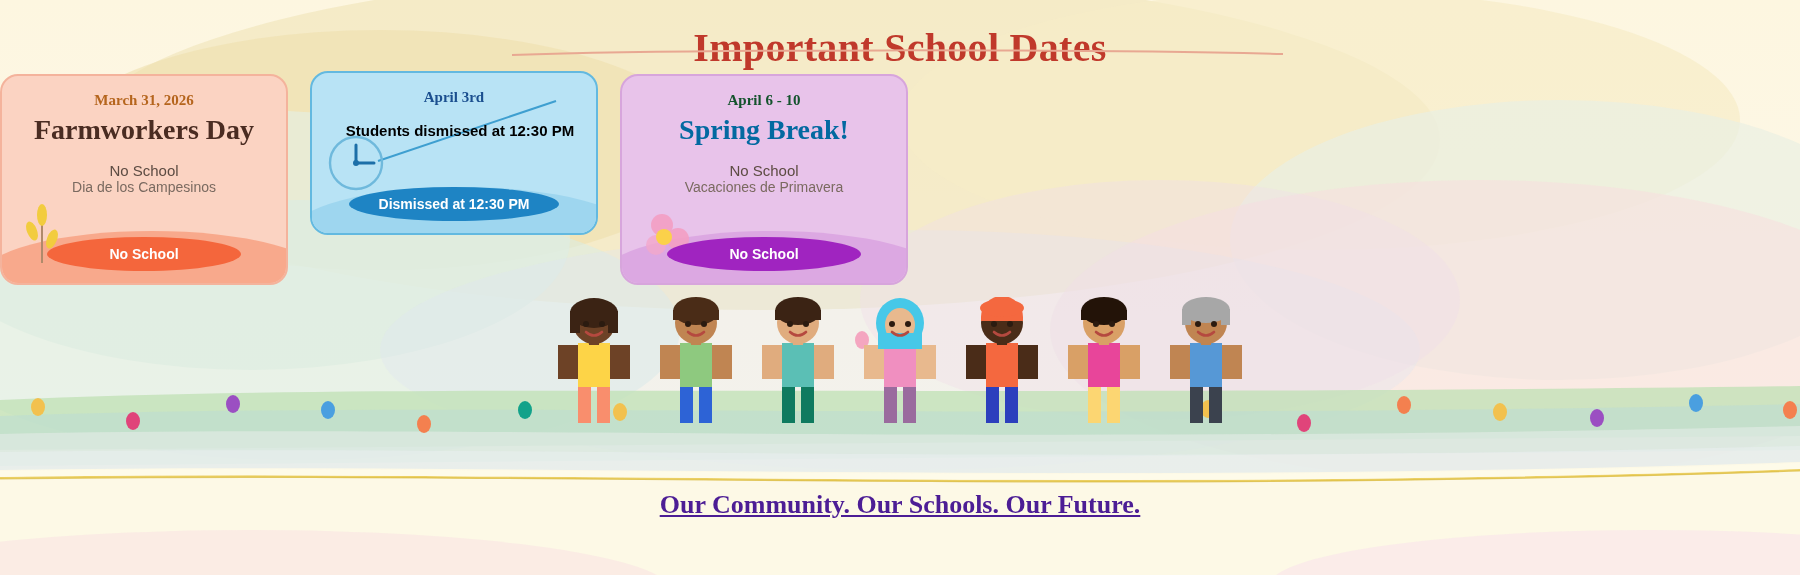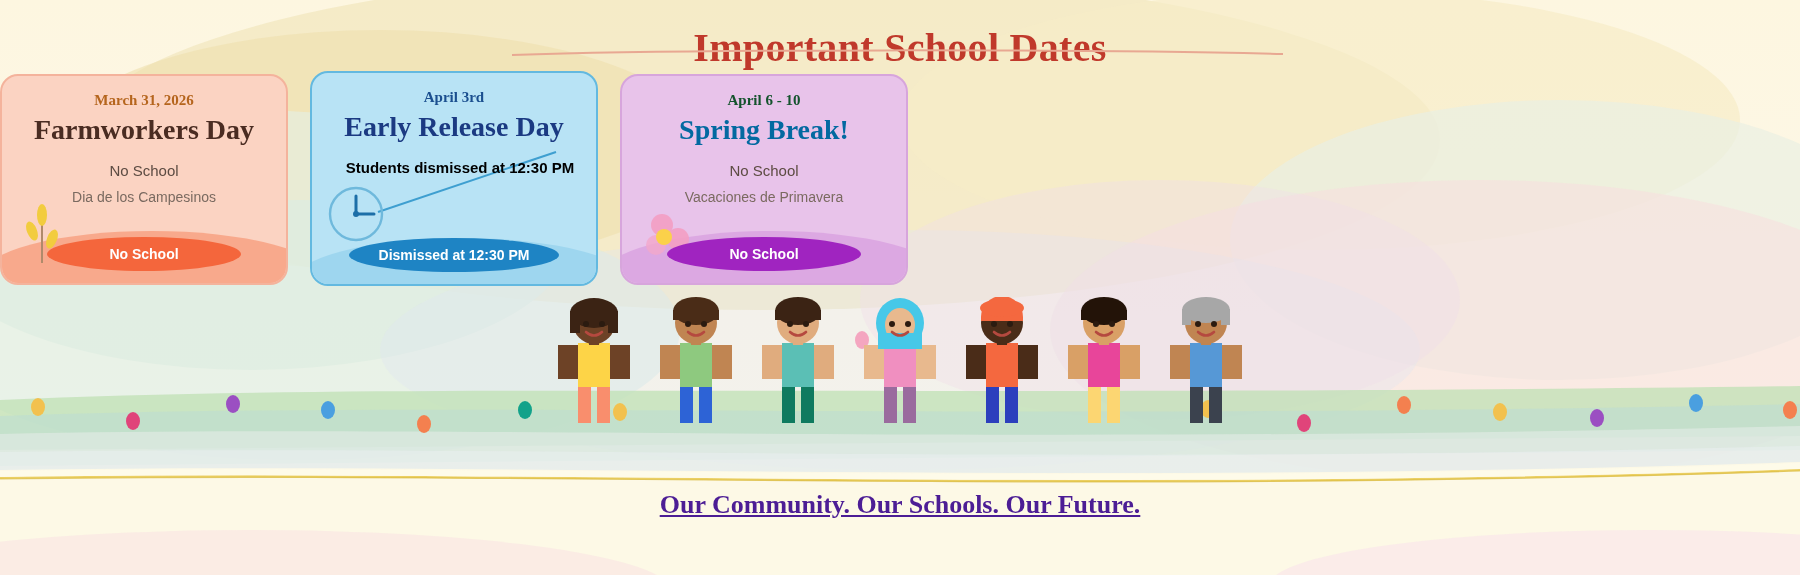--- a/index.html
+++ b/index.html
@@ -22,21 +22,21 @@
   .title-rule{position:absolute;top:48px;left:510px;width:775px;height:10px;z-index:5;}
 
   
   .cards{position:absolute;top:74px;left:0;width:1800px;height:215px;z-index:6;
          display:flex;align-items:flex-start;gap:22px;}
   .card{
     position:relative;width:288px;height:211px;border-radius:18px;overflow:hidden;
     box-sizing:border-box;
   }
   .card.c1{background:#fbd3c2;border:2px solid #f4b39c;}
-  .card.c2{background:#b8e3f5;border:2px solid #63b9e0;width:288px;height:215px;margin-top:-3px;}
+  .card.c2{background:#b8e3f5;border:2px solid #63b9e0;width:288px;height:164px;margin-top:-3px;}
   .card.c3{background:#e8c3ea;border:2px solid #d7a5dc;}
 
   .card-date{
     position:relative;z-index:3;text-align:center;margin-top:16px;
     font-family:"Liberation Serif",serif;font-weight:bold;font-size:15px;
   }
   .c1 .card-date{color:#b5651d;}
   .c2 .card-date{color:#1b4f8f;}
   .c3 .card-date{color:#14532d;}
 
@@ -49,21 +49,21 @@
   .c3 .card-title{color:#0369a1;}
 
   .card-sub{
     position:relative;z-index:3;text-align:center;margin-top:16px;
     font-size:15px;color:#5c4b42;
   }
   .c2 .card-sub{color:#000000;font-weight:bold;font-size:15px;margin-left:12px;}
   .c3 .card-sub{color:#5c4b42;}
 
   .card-sub2{
-    position:relative;z-index:3;text-align:center;margin-top:10px;
+    position:relative;z-index:3;text-align:center;margin-top:0;
     font-size:14px;color:#7a6a60;
   }
 
   .pill{
     position:absolute;z-index:6;left:50%;transform:translateX(-50%);bottom:12px;
     width:194px;height:34px;border-radius:50%/50%;
     display:flex;align-items:center;justify-content:center;
     color:#ffffff;font-weight:bold;font-size:14px;white-space:nowrap;
   }
   .c1 .pill{background:#f4663c;}
@@ -176,21 +176,20 @@
     <div class="card c2">
       <div class="card-swoosh"></div>
       <svg class="card-deco" style="left:16px;bottom:26px;width:230px;height:110px" viewBox="0 0 230 110">
         <line x1="50" y1="64" x2="228" y2="4" stroke="#3e9fd0" stroke-width="2"></line>
         <circle cx="28" cy="66" r="26" fill="none" stroke="#6fb9dc" stroke-width="2.4"></circle>
         <line x1="28" y1="66" x2="28" y2="48" stroke="#1c6fa8" stroke-width="3" stroke-linecap="round"></line>
         <line x1="28" y1="66" x2="46" y2="66" stroke="#1c6fa8" stroke-width="3" stroke-linecap="round"></line>
         <circle cx="28" cy="66" r="3" fill="#1c6fa8"></circle>
       </svg>
       <div class="card-date">April 3rd</div>
-      <div class="card-title">Early Release Day</div>
       <div class="card-sub">Students dismissed at 12:30 PM</div>
       <div class="pill">Dismissed at 12:30 PM</div>
     </div>
 
     <div class="card c3">
       <div class="card-swoosh"></div>
       <svg class="card-deco" style="left:20px;bottom:18px;width:56px;height:54px" viewBox="0 0 56 54">
         <circle cx="20" cy="14" r="11" fill="#f39ec3" opacity="0.9"></circle>
         <circle cx="36" cy="28" r="11" fill="#f39ec3" opacity="0.9"></circle>
         <circle cx="14" cy="34" r="10" fill="#f3a8cb" opacity="0.8"></circle>

